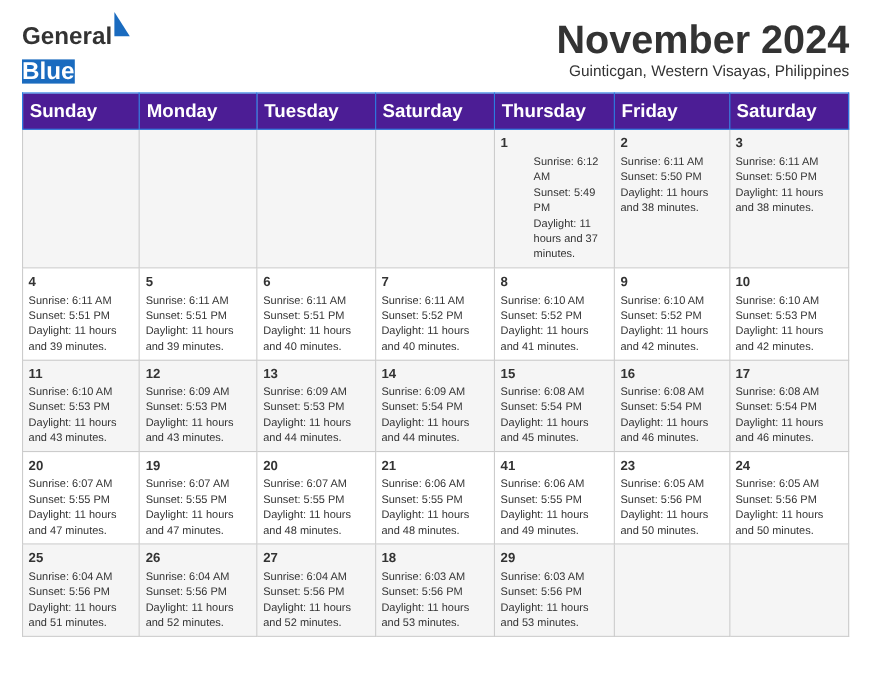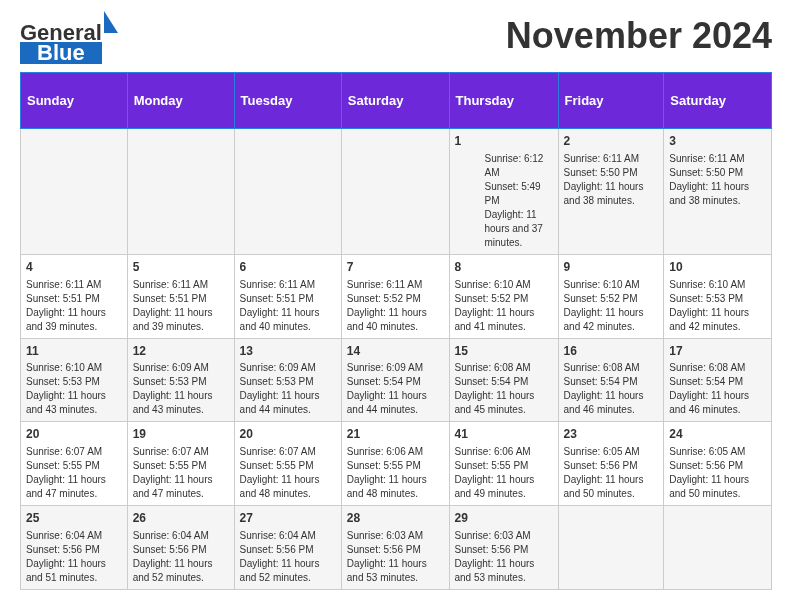--- a/index.html
+++ b/index.html
@@ -35,25 +35,25 @@
       font-size: 14px;
       color: #333;
       font-weight: normal;
     }
     table {
       width: 100%;
       border-collapse: collapse;
       font-size: 11px;
     }
     thead tr th {
-      background-color: #6d28d9;
+      background-color: #4c1d95;
       color: #fff;
       text-align: left;
-      padding: 20px 6px;
-      font-size: 13px;
+      padding: 6px 6px;
+      font-size: 17px;
       font-weight: bold;
       border: 1px solid #2a7de1;
     }
     tbody tr td {
       border: 1px solid #ccc;
       vertical-align: top;
       padding: 4px 5px;
       height: 80px;
       width: 113px;
       color: #333;
@@ -84,27 +84,28 @@
 
 <div class="header-area">
   <div class="logo">
     <div style="display:flex;align-items:center;">
       <span style="font-size:22px;font-weight:bold;color:#333;">General</span>
       <div style="position:relative;margin-left:2px;">
         <div style="width:0;height:0;border-left:0px solid transparent;border-right:14px solid transparent;border-bottom:22px solid #1a6bbf;position:absolute;top:-22px;left:0;"></div>
       </div>
     </div>
     <div style="display:flex;align-items:center;margin-top:-4px;">
-      <div style="background:#1a6bbf;height:22px;display:flex;align-items:center;padding:0 17px;">
+      <div style="background:#1a6bbf;height:22px;display:flex;align-items:center;padding:0 0;margin-top:12px;">
         <span style="font-size:22px;font-weight:bold;color:#fff;">Blue</span>
       </div>
     </div>
   </div>
   <div class="title-area">
     <div class="month-title">November 2024</div>
+    <div class="subtitle">Guinticgan, Western Visayas, Philippines</div>
   </div>
 </div>
 
 <table>
   <thead>
     <tr>
       <th>Sunday</th>
       <th>Monday</th>
       <th>Tuesday</th>
       <th>Saturday</th>
@@ -283,21 +284,21 @@
 Sunset: 5:56 PM
 Daylight: 11 hours and 52 minutes.</div>
         </td>
         <td>
           <span class="day-num">27</span>
           <div class="day-info" style="white-space: pre-line;">Sunrise: 6:04 AM
 Sunset: 5:56 PM
 Daylight: 11 hours and 52 minutes.</div>
         </td>
         <td>
-          <span class="day-num">28</span>
+          <span class="day-num">18</span>
           <div class="day-info" style="white-space: pre-line;">Sunrise: 6:03 AM
 Sunset: 5:56 PM
 Daylight: 11 hours and 53 minutes.</div>
         </td>
         <td>
           <span class="day-num">29</span>
           <div class="day-info" style="white-space: pre-line;">Sunrise: 6:03 AM
 Sunset: 5:56 PM
 Daylight: 11 hours and 53 minutes.</div>
         </td>

